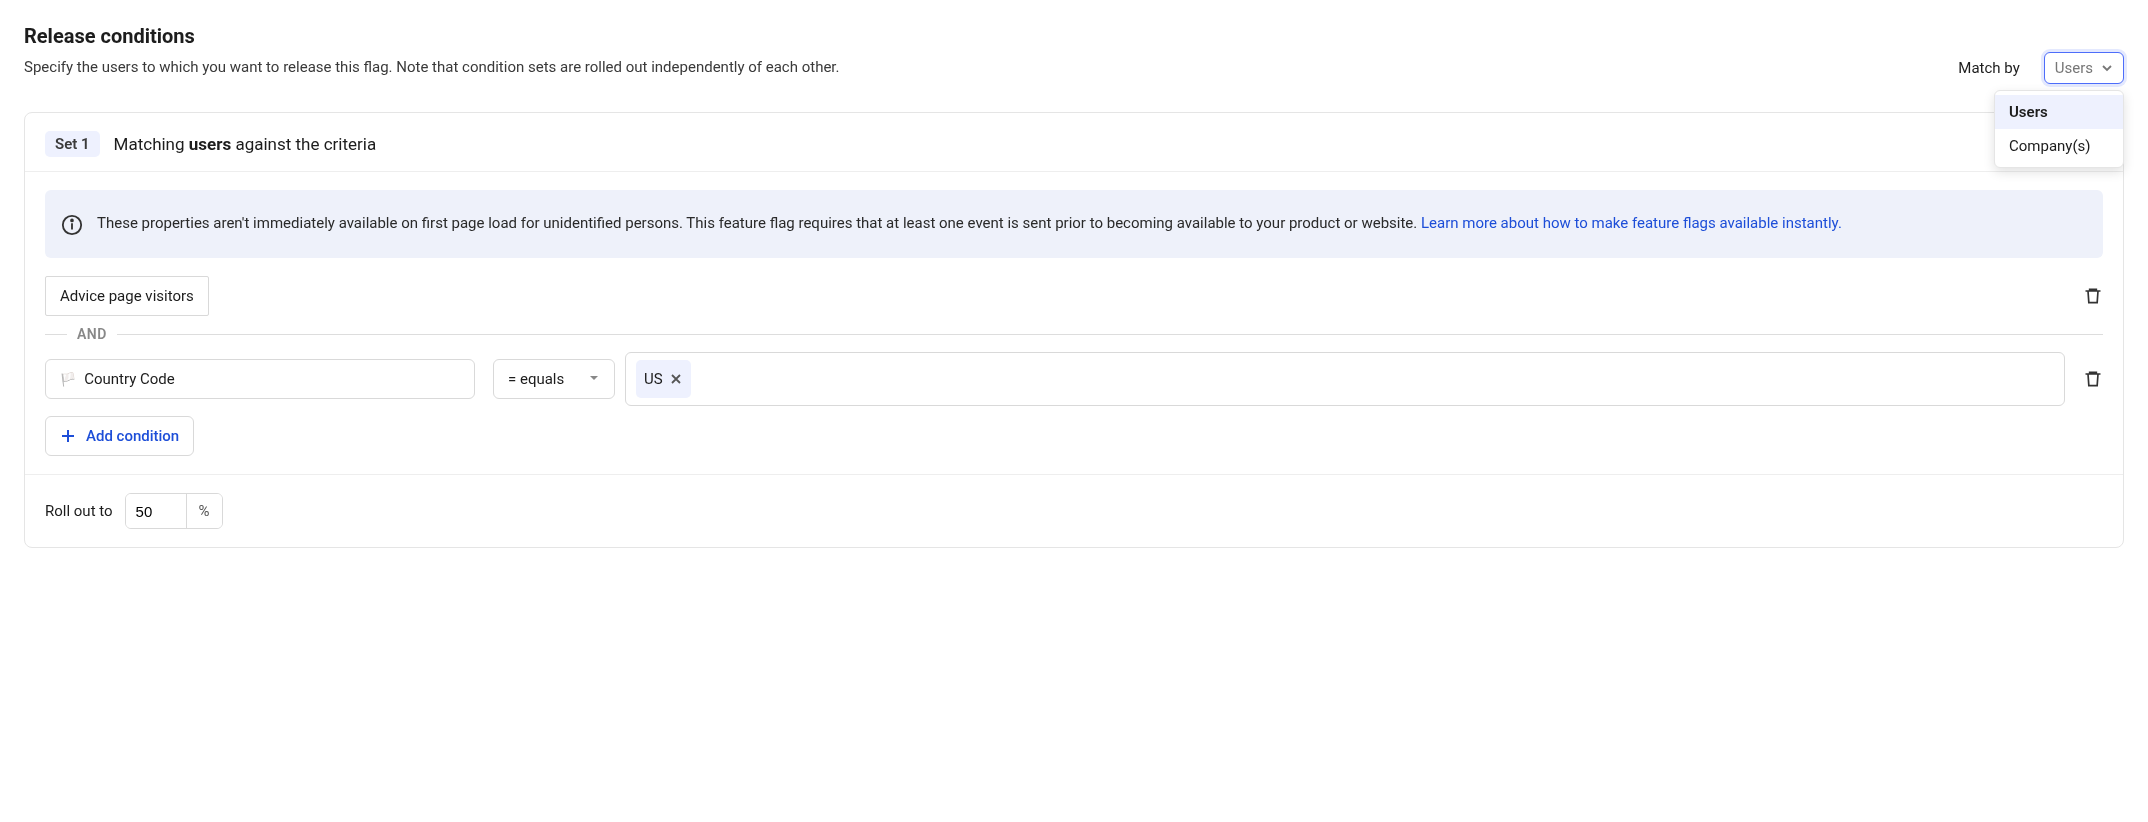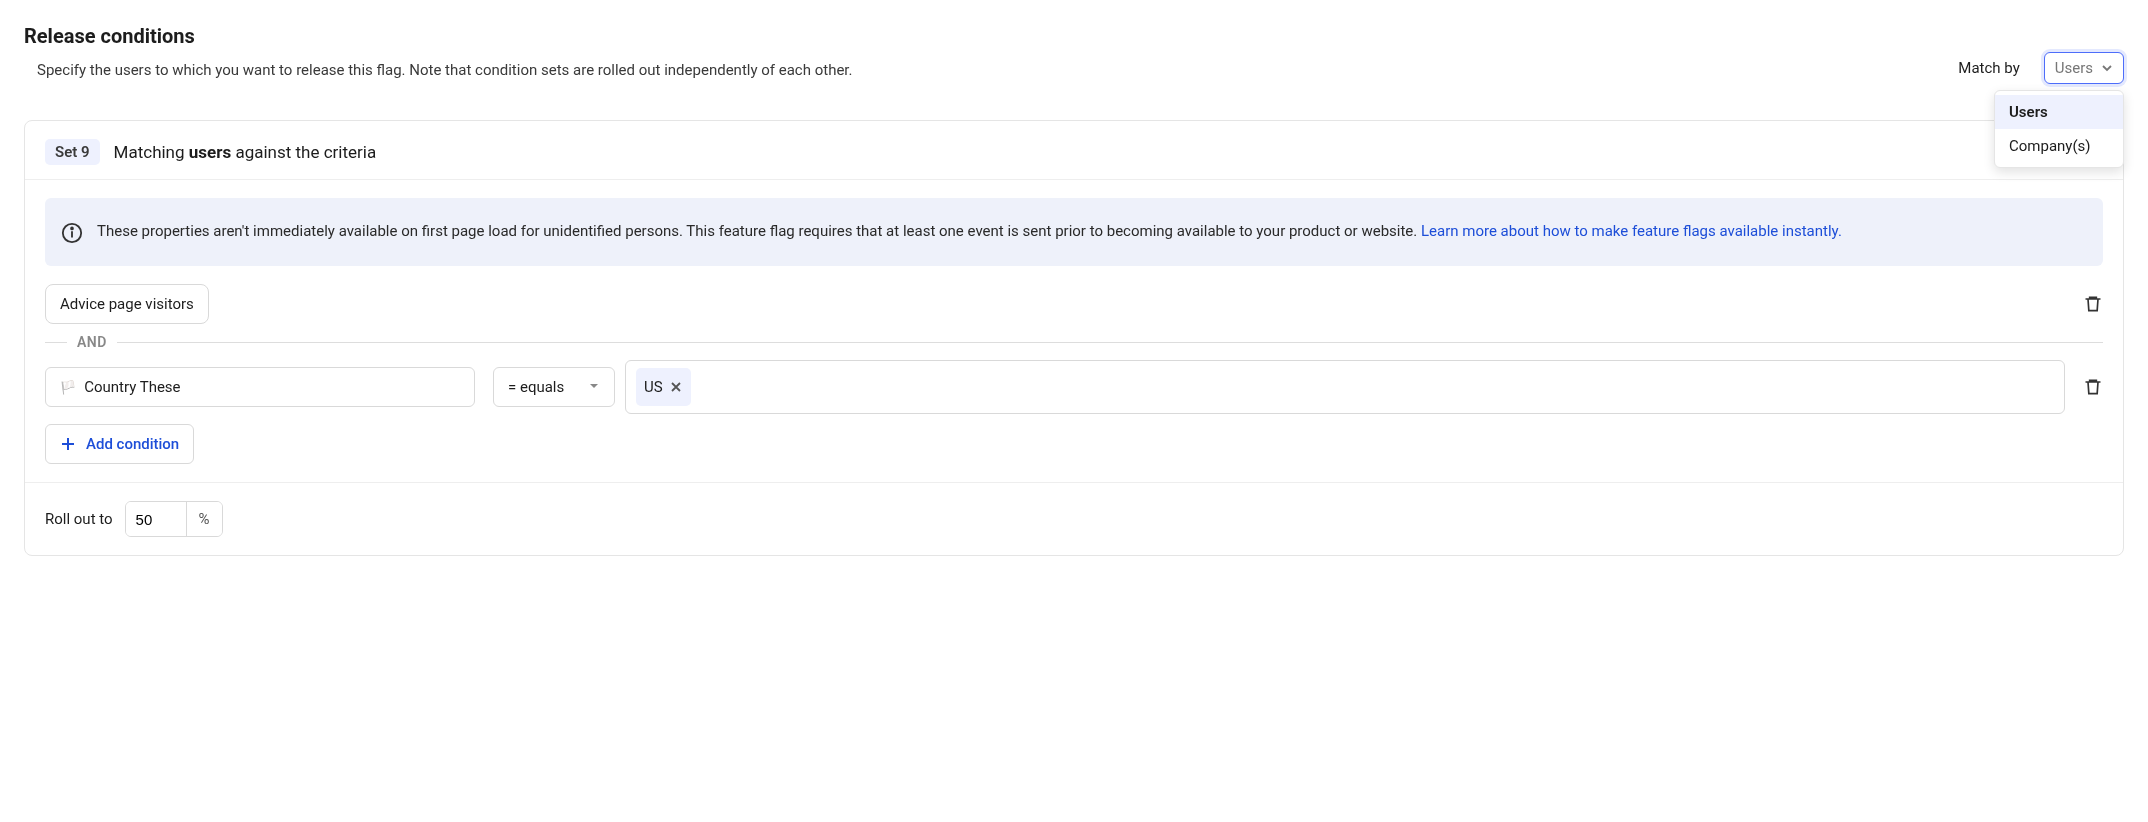--- a/index.html
+++ b/index.html
@@ -19,21 +19,21 @@
   }
   .header-left { flex: 1; }
   .title {
     font-size: 20px;
     font-weight: 700;
     margin: 0 0 10px 0;
   }
   .subtitle {
     font-size: 15px;
     color: #3a3a3a;
-    margin: 13px;
+    margin: 0;
   }
   .matchby {
     display: flex;
     align-items: center;
     gap: 24px;
     margin-top: 28px;
     position: relative;
   }
   .matchby-select {
     border: 1.5px solid #4d6dfa;
@@ -114,21 +114,21 @@
   .info-link { color: #1d4ed8; text-decoration: none; }
   .condition-row {
     display: flex;
     align-items: center;
     justify-content: space-between;
     padding: 0 20px;
     margin-bottom: 8px;
   }
   .chip {
     border: 1px solid #d9d9d9;
-    border-radius: 8px;
+    border-radius: 2px;
     padding: 10px 14px;
     background: #fff;
     font-size: 15px;
   }
   .trash-btn {
     width: 20px; height: 20px;
     cursor: pointer;
     color: #333;
   }
   .and-sep {
@@ -281,21 +281,21 @@
     </div>
     <div class="dropdown">
       <div class="dropdown-item selected">Users</div>
       <div class="dropdown-item">Company(s)</div>
     </div>
   </div>
 </div>
 
 <div class="card">
   <div class="set-header">
-    <span class="set-badge">Set 9</span>
+    <span class="set-badge">Set 1</span>
     <span class="set-desc">
       <span>Matching </span><b>users</b><span> against the criteria</span>
     </span>
   </div>
 
   <div class="info-box">
     <span class="info-icon">
       <svg viewBox="0 0 24 24" fill="none" stroke="#333" stroke-width="2">
           <circle cx="12" cy="12" r="10"></circle>
           <line x1="12" y1="10" x2="12" y2="17"></line>
@@ -318,21 +318,21 @@
 
   <div class="and-sep">
     <div class="and-line-left"></div>
     <span class="and-label">AND</span>
     <div class="and-line-right"></div>
   </div>
 
   <div class="cond-row2">
     <div class="property-select">
       <span class="flag-icon">🏳️</span>
-      <span>Country These</span>
+      <span>Country Code</span>
     </div>
     <div class="operator-select">
       <span>= equals</span>
       <span>
         <svg width="12" height="12" viewBox="0 0 12 12">
             <path d="M2 4l4 4 4-4" fill="#888"></path>
           </svg>
       </span>
     </div>
     <div class="value-input">

